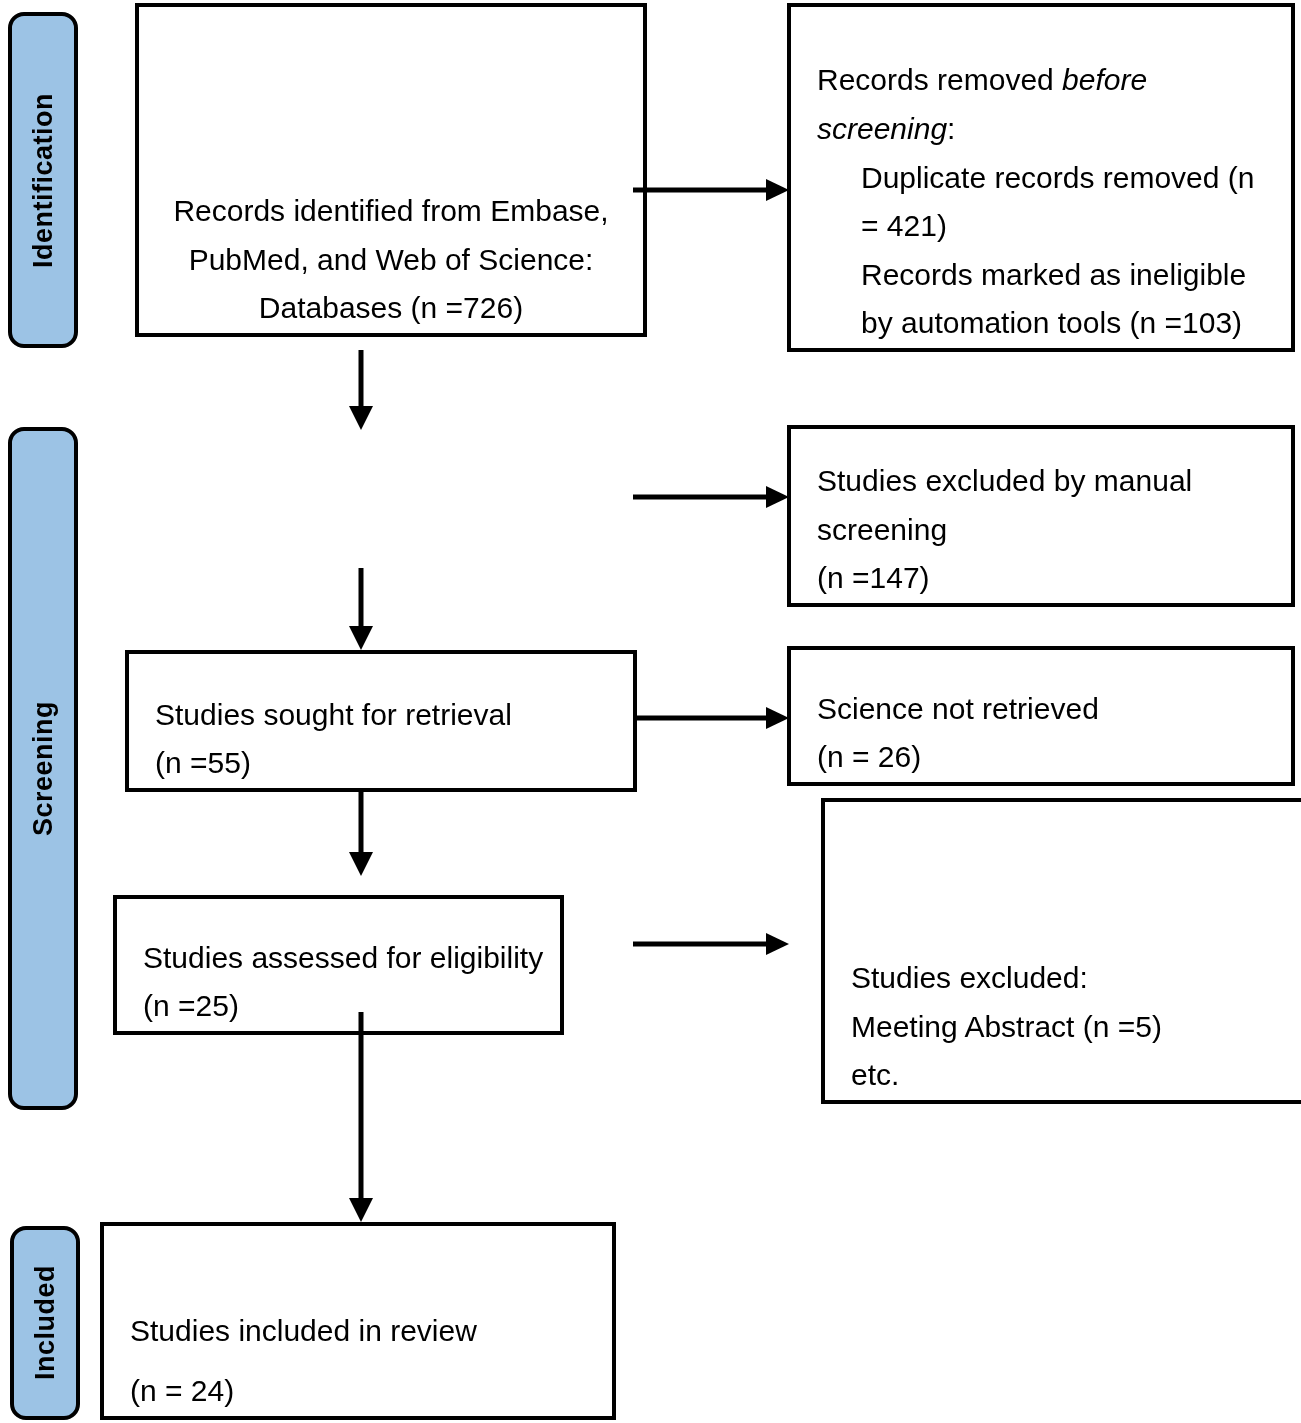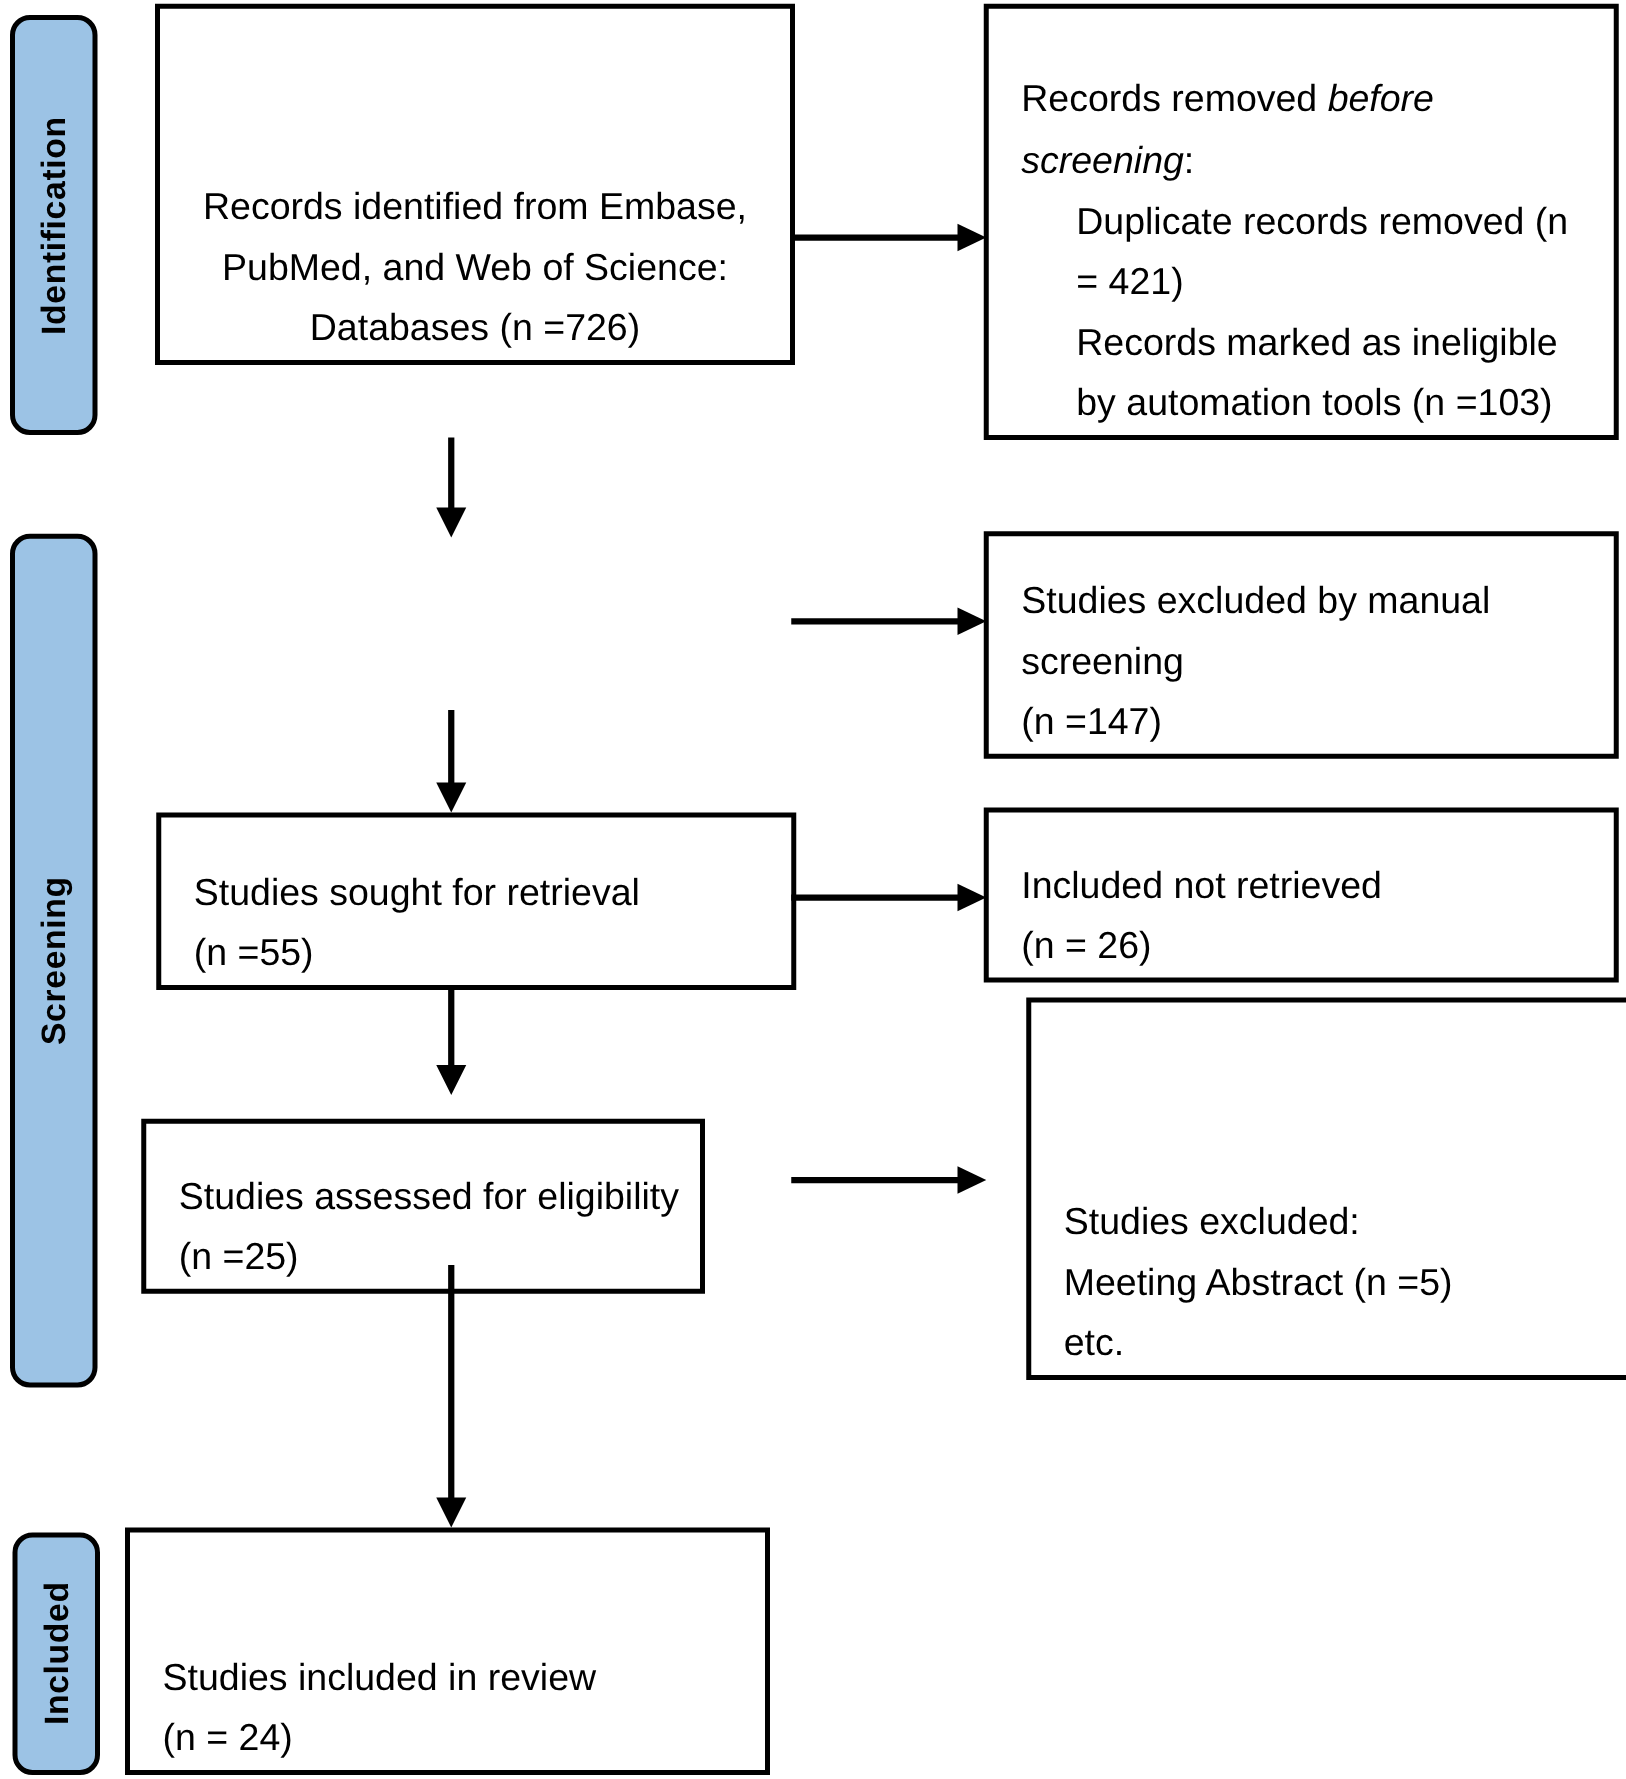--- a/index.html
+++ b/index.html
@@ -85,21 +85,21 @@
   </div>
 
   <div class="stage-pill" style="left:8px; top:427px; width:70px; height:683px;">
     <span class="stage-label">Screening</span>
   </div>
 
   <div class="stage-pill" style="left:10px; top:1226px; width:70px; height:194px;">
     <span class="stage-label">Included</span>
   </div>
 
-  <div class="node-box center-text" style="left:124px; top:3px; width:512px; height:289px;">
+  <div class="node-box center-text" style="left:135px; top:3px; width:512px; height:334px;">
     <div class="line">Records identified from Embase,</div>
     <div class="line">PubMed, and Web of Science:</div>
     <div class="line">Databases (n =726)</div>
   </div>
 
   <div class="node-box" style="left:787px; top:3px; width:508px; height:349px;">
     <div class="line">
       <span>Records removed </span><span class="ital">before</span>
     </div>
     <div class="line">
@@ -117,36 +117,36 @@
     <div class="line">screening</div>
     <div class="line">(n =147)</div>
   </div>
 
   <div class="node-box" style="left:125px; top:650px; width:512px; height:142px;">
     <div class="line">Studies sought for retrieval</div>
     <div class="line">(n =55)</div>
   </div>
 
   <div class="node-box" style="left:787px; top:646px; width:508px; height:140px;">
-    <div class="line">Included not retrieved</div>
+    <div class="line">Science not retrieved</div>
     <div class="line">(n = 26)</div>
   </div>
 
   <div class="node-box" style="left:113px; top:875px; width:451px; height:140px;margin-top:20px;">
     <div class="line">Studies assessed for eligibility</div>
     <div class="line">(n =25)</div>
   </div>
 
   <div class="node-box" style="left:785px; top:798px; width:510px; height:306px;margin-left:36px;">
     <div class="line">Studies excluded:</div>
     <div class="line">Meeting Abstract (n =5)</div>
     <div class="line">etc.</div>
   </div>
 
-  <div class="node-box" style="left:100px; top:1222px; width:516px; height:198px;">
+  <div class="node-box" style="left:100px; top:1222px; width:516px; height:198px;gap:12px;">
     <div class="line">Studies included in review</div>
     <div class="line">(n = 24)</div>
   </div>
 
   <div class="conn" style="left:633px; top:178px;">
     <svg width="160" height="24" viewBox="0 0 160 24">
       <line x1="0" y1="12" x2="137" y2="12" stroke="#000" stroke-width="5"></line>
       <polygon points="133,1 156,12 133,23" fill="#000"></polygon>
     </svg>
   </div>

